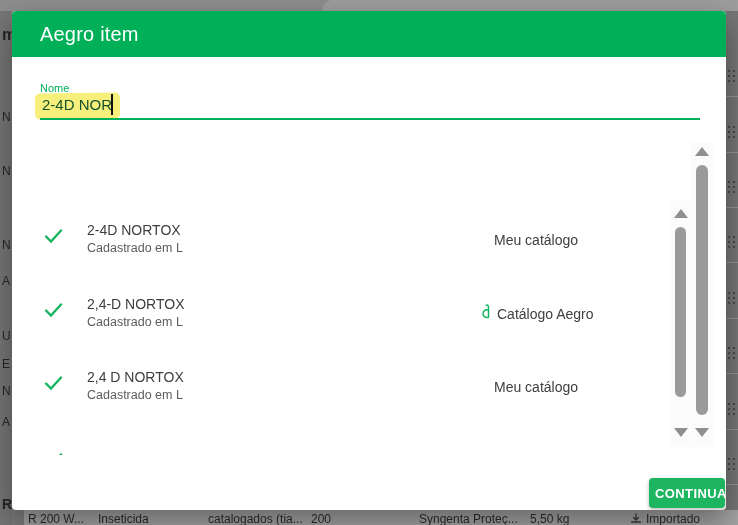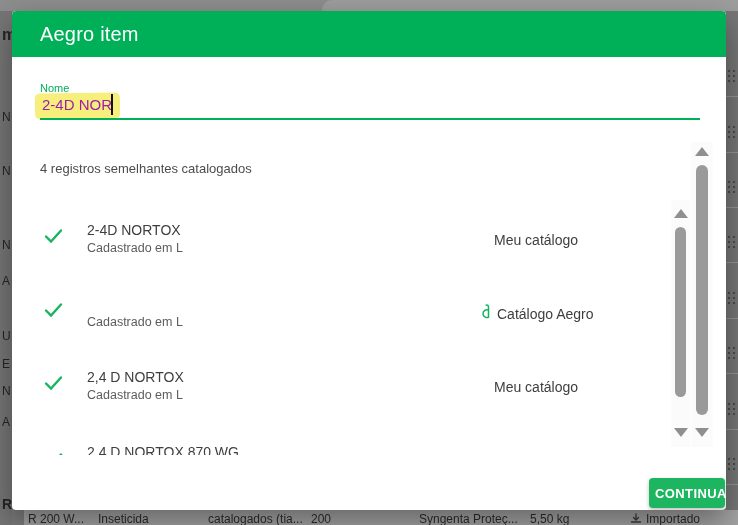--- a/index.html
+++ b/index.html
@@ -26,21 +26,21 @@
   
   .modal{
     left:12px;top:11px;width:714px;height:499px;background:#ffffff;
     border-radius:4px;box-shadow:0 12px 30px rgba(0,0,0,.38);overflow:hidden;
   }
   .m-header{left:0;top:0;width:714px;height:46px;background:#00b058;border-radius:4px 4px 0 0;}
   .m-title{left:28px;top:12px;color:#ffffff;font-size:20px;letter-spacing:.2px;}
 
   .f-label{left:28px;top:71px;color:#00b058;font-size:11px;}
   .f-highlight{left:23px;top:82px;width:85px;height:26px;background:#f6ef7b;border-radius:5px;transform:rotate(-.8deg);}
-  .f-value{left:30px;top:85px;color:#a21caf;font-size:15px;white-space:pre;}
+  .f-value{left:30px;top:85px;color:#14532d;font-size:15px;white-space:pre;}
   .f-cursor{left:99px;top:83px;width:2px;height:21px;background:#111;}
   .f-underline{left:28px;top:107px;width:660px;height:2px;background:#00b058;}
 
   .summary{left:28px;top:150px;color:#4c4c4c;font-size:13px;}
 
   .row-title{color:#3e3e3e;font-size:14px;white-space:nowrap;}
   .row-sub{color:#5c5c5c;font-size:12.5px;white-space:nowrap;}
   .row-cat{color:#3e3e3e;font-size:14px;white-space:nowrap;}
   .check{width:19px;height:16px;}
 
@@ -179,56 +179,55 @@
     <div class="abs m-header">
       <span class="abs m-title">Aegro item</span>
     </div>
 
     <span class="abs f-label">Nome</span>
     <div class="abs f-highlight"></div>
     <span class="abs f-value">2-4D NOR</span>
     <div class="abs f-cursor"></div>
     <div class="abs f-underline"></div>
 
-    <span class="abs summary">4 registros semelhantes catalogados</span>
 
     <div class="abs" style="left:28px;top:206px;width:630px;height:48px;">
       <svg class="abs check" style="left:4px;top:11px;" viewBox="0 0 19 16">
           <path d="M2 8.5L7 13.5L17 2.5" stroke="#18b45f" stroke-width="2.4" fill="none" stroke-linecap="round"></path>
         </svg>
       <span class="abs row-title" style="left:47px;top:5px;">2-4D NORTOX</span>
       <span class="abs row-sub" style="left:47px;top:24px;">Cadastrado em L</span>
       <span class="abs row-cat" style="left:454px;top:15px;">Meu catálogo</span>
     </div>
 
     <div class="abs" style="left:28px;top:280px;width:630px;height:48px;">
       <svg class="abs check" style="left:4px;top:11px;" viewBox="0 0 19 16">
           <path d="M2 8.5L7 13.5L17 2.5" stroke="#18b45f" stroke-width="2.4" fill="none" stroke-linecap="round"></path>
         </svg>
+      <span class="abs row-title" style="left:47px;top:5px;">2,4-D NORTOX</span>
       <span class="abs row-sub" style="left:47px;top:24px;">Cadastrado em L</span>
       <svg class="abs" style="left:438px;top:12px;" width="15" height="18" viewBox="0 0 20 24">
         <path d="M14 9.5a5.2 5.2 0 1 0 0 9.5M14 6v13M14 6c0-2.6-1.6-3.8-3.2-3.2" stroke="#10b360" stroke-width="2" fill="none" stroke-linecap="round"></path>
       </svg>
       <span class="abs row-cat" style="left:457px;top:15px;">Catálogo Aegro</span>
     </div>
 
     <div class="abs" style="left:28px;top:353px;width:630px;height:48px;">
       <svg class="abs check" style="left:4px;top:11px;" viewBox="0 0 19 16">
           <path d="M2 8.5L7 13.5L17 2.5" stroke="#18b45f" stroke-width="2.4" fill="none" stroke-linecap="round"></path>
         </svg>
       <span class="abs row-title" style="left:47px;top:5px;">2,4 D NORTOX</span>
       <span class="abs row-sub" style="left:47px;top:24px;">Cadastrado em L</span>
       <span class="abs row-cat" style="left:454px;top:15px;">Meu catálogo</span>
     </div>
 
     <div class="abs clip" style="left:28px;top:425px;width:630px;height:19px;">
       <svg class="abs check" style="left:4px;top:16px;" viewBox="0 0 19 16">
           <path d="M2 8.5L7 13.5L17 2.5" stroke="#18b45f" stroke-width="2.4" fill="none" stroke-linecap="round"></path>
         </svg>
-      <span class="abs row-title" style="left:47px;top:8px;">2,4 D NORTOX 870 WG</span>
     </div>
 
     <div class="abs sb-track" style="left:659px;top:189px;width:19px;height:247px;">
       <div class="abs tri-up" style="left:3px;top:9px;"></div>
       <div class="abs sb-thumb" style="left:4px;top:27px;width:11px;height:170px;"></div>
       <div class="abs tri-down" style="left:3px;top:228px;"></div>
     </div>
 
     <div class="abs sb-track" style="left:679px;top:131px;width:22px;height:305px;">
       <div class="abs tri-up" style="left:4px;top:5px;"></div>

